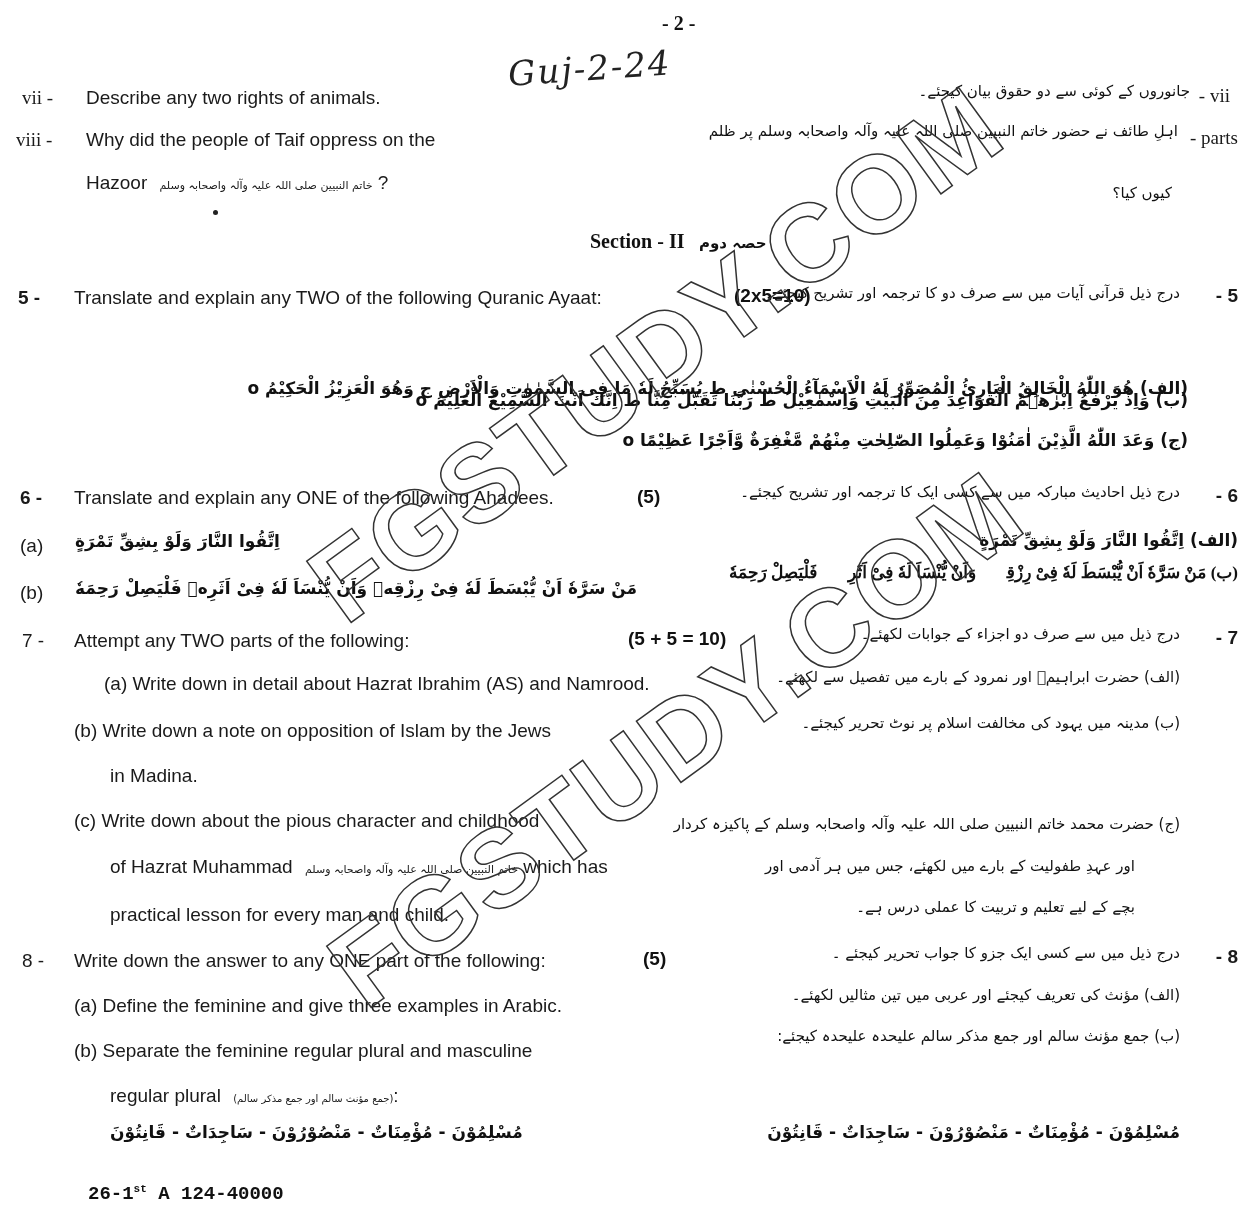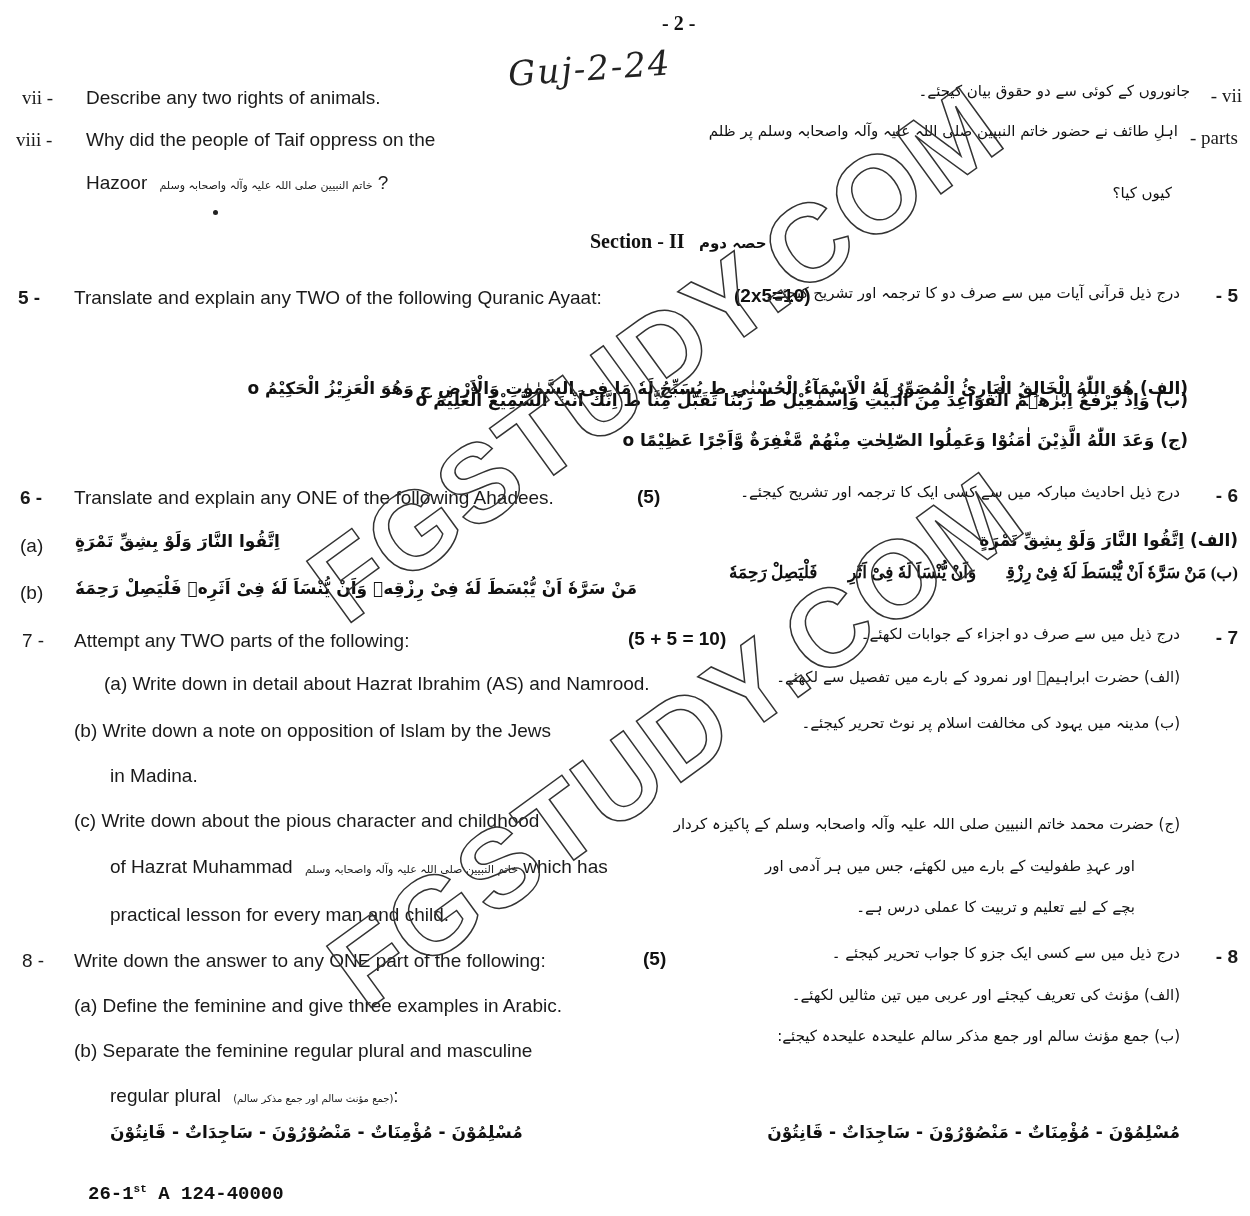--- a/index.html
+++ b/index.html
@@ -34,21 +34,21 @@
 <div class="abs roman" style="left:16px; top:129px;">viii -</div>
 <div class="abs en" style="left:86px; top:129px;">Why did the people of Taif oppress on the</div>
 <div class="abs en" style="left:86px; top:172px;">
   <span>Hazoor</span>
   <span class="ur-inline">خاتم النبیین صلی اللہ علیہ وآلہ واصحابہ وسلم</span>
   <span>?</span>
 </div>
 <div class="dot" style="left:213px; top:210px;"></div>
 
 <div class="abs ur" style="right:60px; top:82px;">جانوروں کے کوئی سے دو حقوق بیان کیجئے۔</div>
-<div class="abs roman" style="right:8px; top:85px;">- vii</div>
+<div class="abs roman" style="right:20px; top:85px;">- vii</div>
 <div class="abs ur" style="right:72px; top:122px;">اہلِ طائف نے حضور خاتم النبیین صلی اللہ علیہ وآلہ واصحابہ وسلم پر ظلم</div>
 <div class="abs roman" style="right:12px; top:127px;">- parts</div>
 <div class="abs ur" style="right:78px; top:184px;margin-left:44px;">کیوں کیا؟</div>
 
 <div class="abs" style="left:590px; top:230px;">
   <span class="section-title">Section - II</span>
   <span class="ur" style="font-weight:bold; margin-left:10px;">حصہ دوم</span>
 </div>
 
 <div class="abs num bold" style="left:18px; top:287px;">5 -</div>

